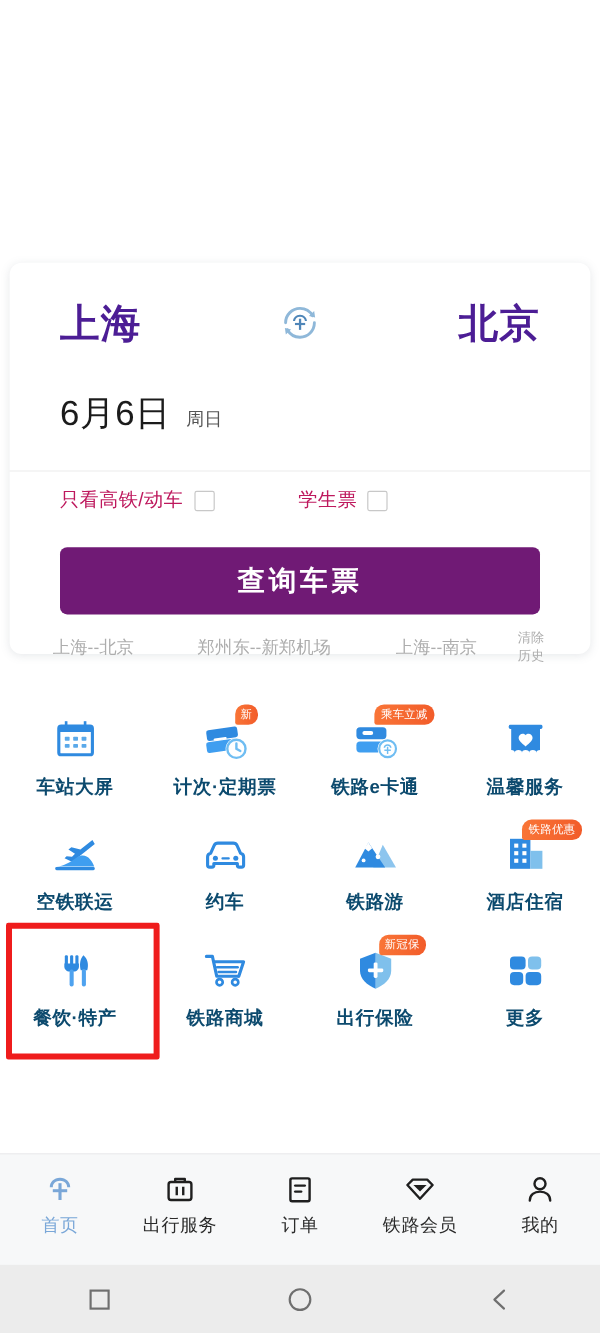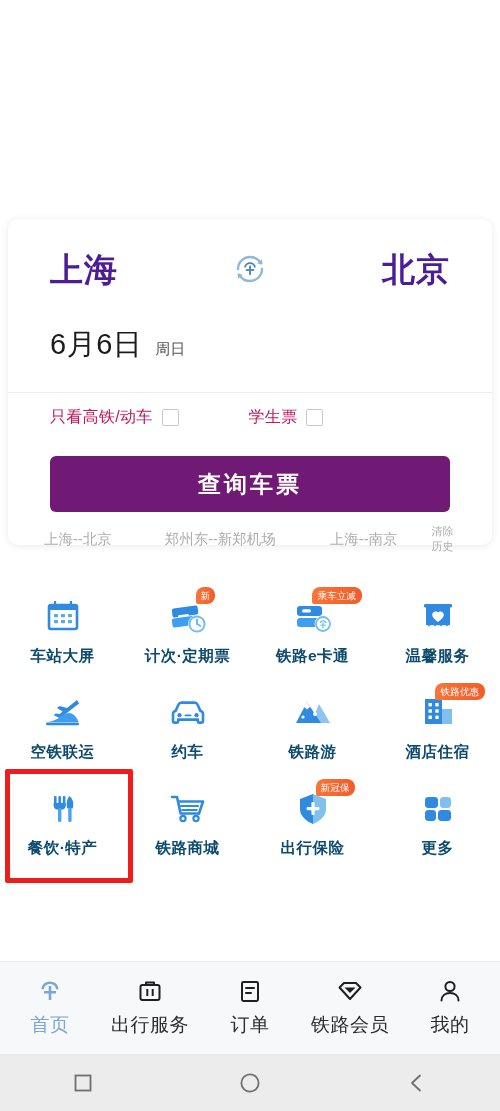--- a/index.html
+++ b/index.html
@@ -188,21 +188,21 @@
   }
   .tab {
     flex: 1;
     display: flex; flex-direction: column;
     align-items: center;
   }
   .tab-icon { width: 34px; height: 34px; display: flex; align-items: center; justify-content: center; }
   .tab-icon svg { display: block; }
   .tab-label {
     margin-top: 4px;
-    font-size: 19px;
+    font-size: 15px;
     color: #2b2b2b;
     letter-spacing: 0.5px;
   }
   .tab.active .tab-label { color: #7aa7d8; }
 
   
   .sysnav {
     position: absolute; left: 0; bottom: 0;
     width: 500px; height: 57px;
     background: #ececec;

